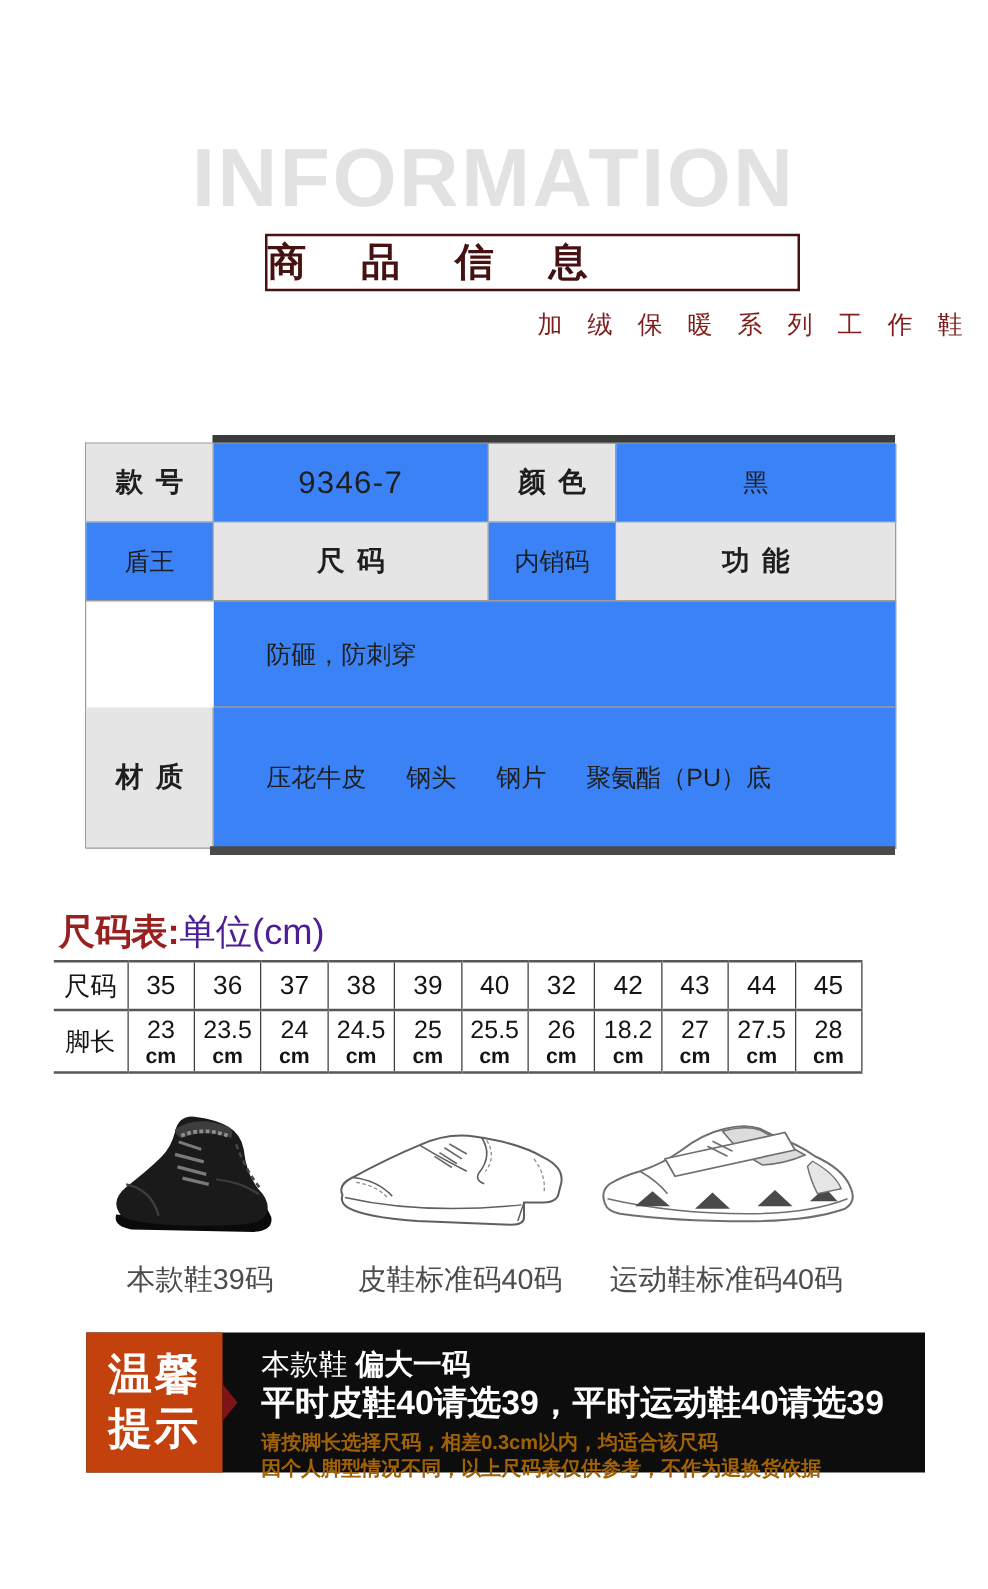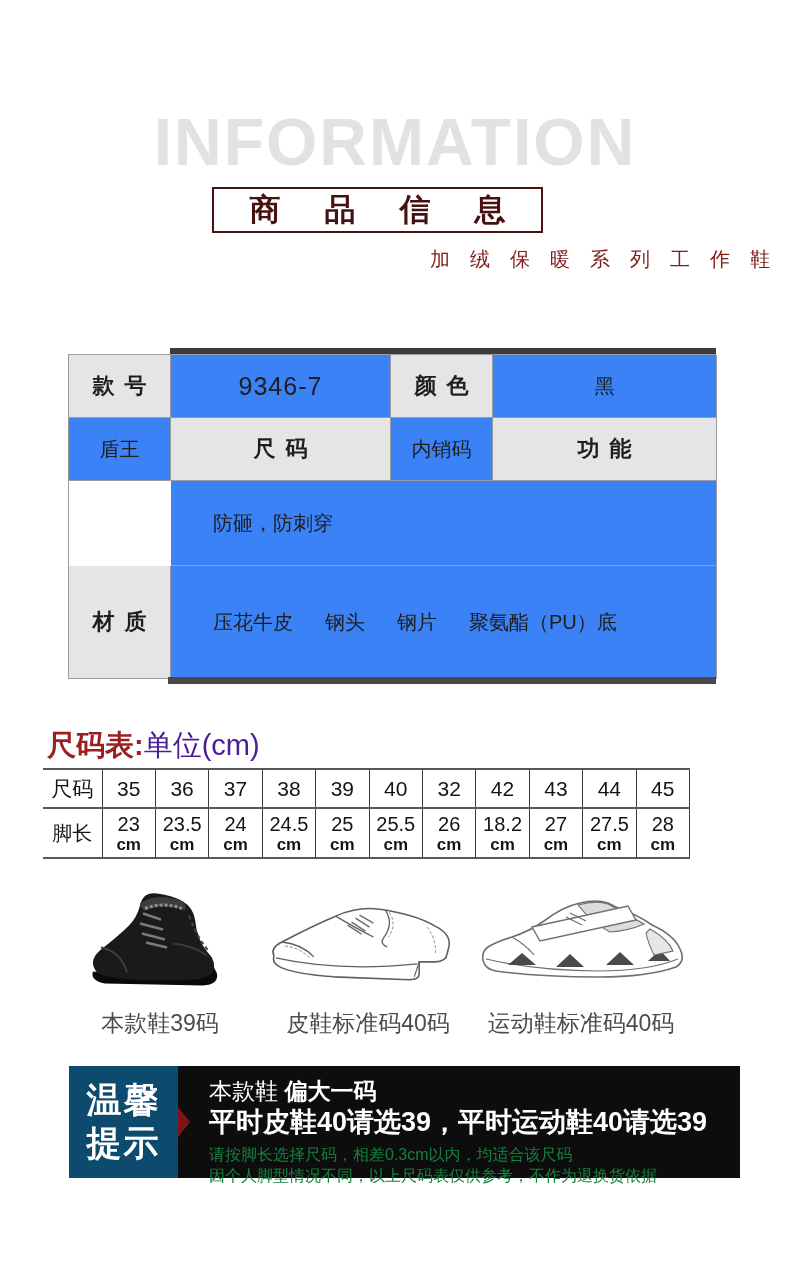--- a/index.html
+++ b/index.html
@@ -3,22 +3,22 @@
 <meta charset="utf-8">
 <style>
   * { margin:0; padding:0; box-sizing:border-box; }
   html,body { background:#ffffff; }
   body { font-family:"Liberation Sans","DejaVu Sans",sans-serif; }
   .page { position:relative; width:790px; height:1271px; background:#fff; overflow:hidden; margin:0 auto;padding-left:31px; }
 
   
   .watermark { position:absolute; top:104px; left:0; width:100%; text-align:center;
     font-size:66px; font-weight:700; letter-spacing:2px; color:#e2e2e2; white-space:nowrap; }
-  .title-box { position:absolute; left:212px; top:187px; width:331px; height:46px;
-    border:2px solid #4a1111; display:flex; align-items:center; justify-content:center; }
+  .title-box { position:absolute; left:212px; top:187px; width:428px; height:46px;
+    border:2px solid #4a1111; display:flex; align-items:center; justify-content:flex-start; }
   .title-box span { font-size:31px; font-weight:700; color:#451111; letter-spacing:44px; margin-right:-44px; white-space:nowrap; }
   .subtitle { position:absolute; top:246px; left:0; width:100%; text-align:right;
     font-size:20px; color:#7f1d1d; letter-spacing:20px; text-indent:20px; white-space:nowrap; }
 
   
   .info-grid { position:absolute; left:68px; top:354px; width:648px;
     display:grid; grid-template-columns:102px 220px 102px 224px;
     grid-template-rows:63px 63px 85px 113px;
     border-top:1px solid #9c9c9c; border-left:1px solid #9c9c9c; }
   .info-grid > div { border-right:1px solid #9c9c9c; border-bottom:1px solid #9c9c9c;
@@ -45,30 +45,30 @@
   .size-table .cm { font-size:17px; font-weight:600; line-height:1; margin-top:1px; }
   .size-table .num { line-height:1.05; }
 
   
   .shoe { position:absolute; }
   .shoe svg { display:block; width:100%; height:100%; }
   .shoe-cap { position:absolute; text-align:center; font-size:23px; color:#4c4c4c; white-space:nowrap; }
 
   
   .tips-black { position:absolute; left:69px; top:1066px; width:671px; height:112px; background:#0d0d0d; }
-  .tips-red { position:absolute; left:69px; top:1066px; width:109px; height:112px; background:#0c4a6e;
+  .tips-red { position:absolute; left:69px; top:1066px; width:109px; height:112px; background:#c2410c;
     display:flex; flex-direction:column; align-items:center; justify-content:center; z-index:2; }
   .tips-red::after { content:""; position:absolute; right:-12px; top:50%; margin-top:-15px;
     border-left:12px solid #7f1416; border-top:15px solid transparent; border-bottom:15px solid transparent; }
   .tips-red div { color:#fff; font-size:35px; font-weight:700; line-height:1.22; letter-spacing:2px; }
   .tips-text { position:absolute; left:209px; top:1078px; color:#ffffff; z-index:2; }
   .tips-line1 { font-size:23px; line-height:1.15; }
   .tips-line1 .bold { font-weight:700; }
   .tips-line2 { font-size:27px; font-weight:700; line-height:1.25; margin-top:2px; margin-bottom:5px; }
-  .tips-small { font-size:16px; font-weight:400; line-height:1.3; color:#15803d; }
+  .tips-small { font-size:16px; font-weight:700; line-height:1.3; color:#a16207; }
 </style>
 </head>
 <body>
 
 <div class="page">
 
   <div class="watermark">INFORMATION</div>
   <div class="title-box">
     <span>商品信息</span>
   </div>

